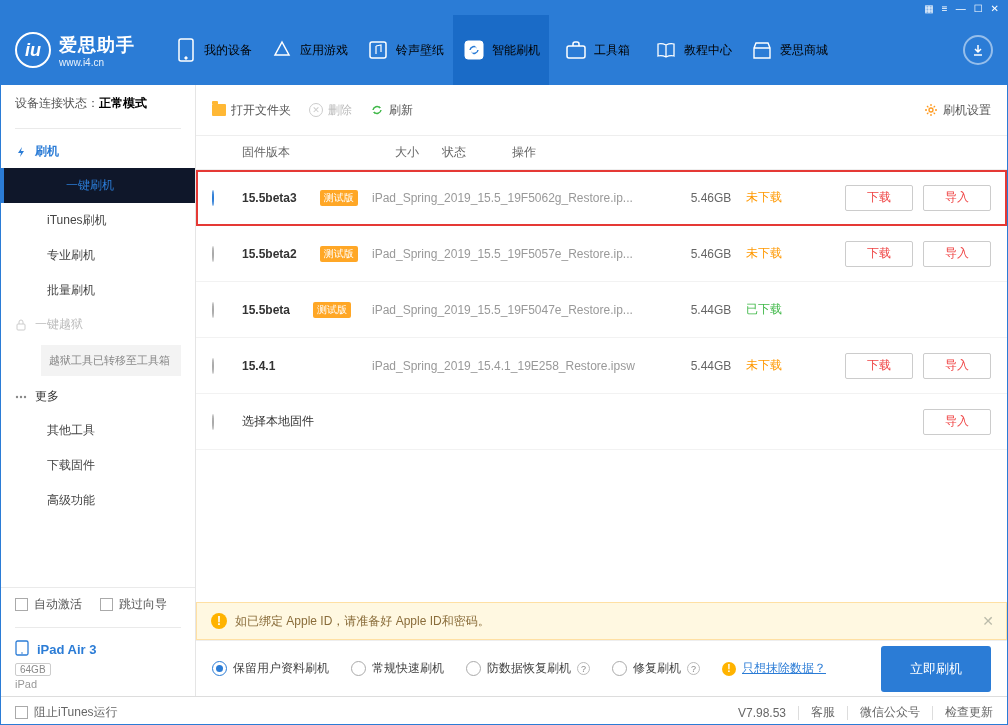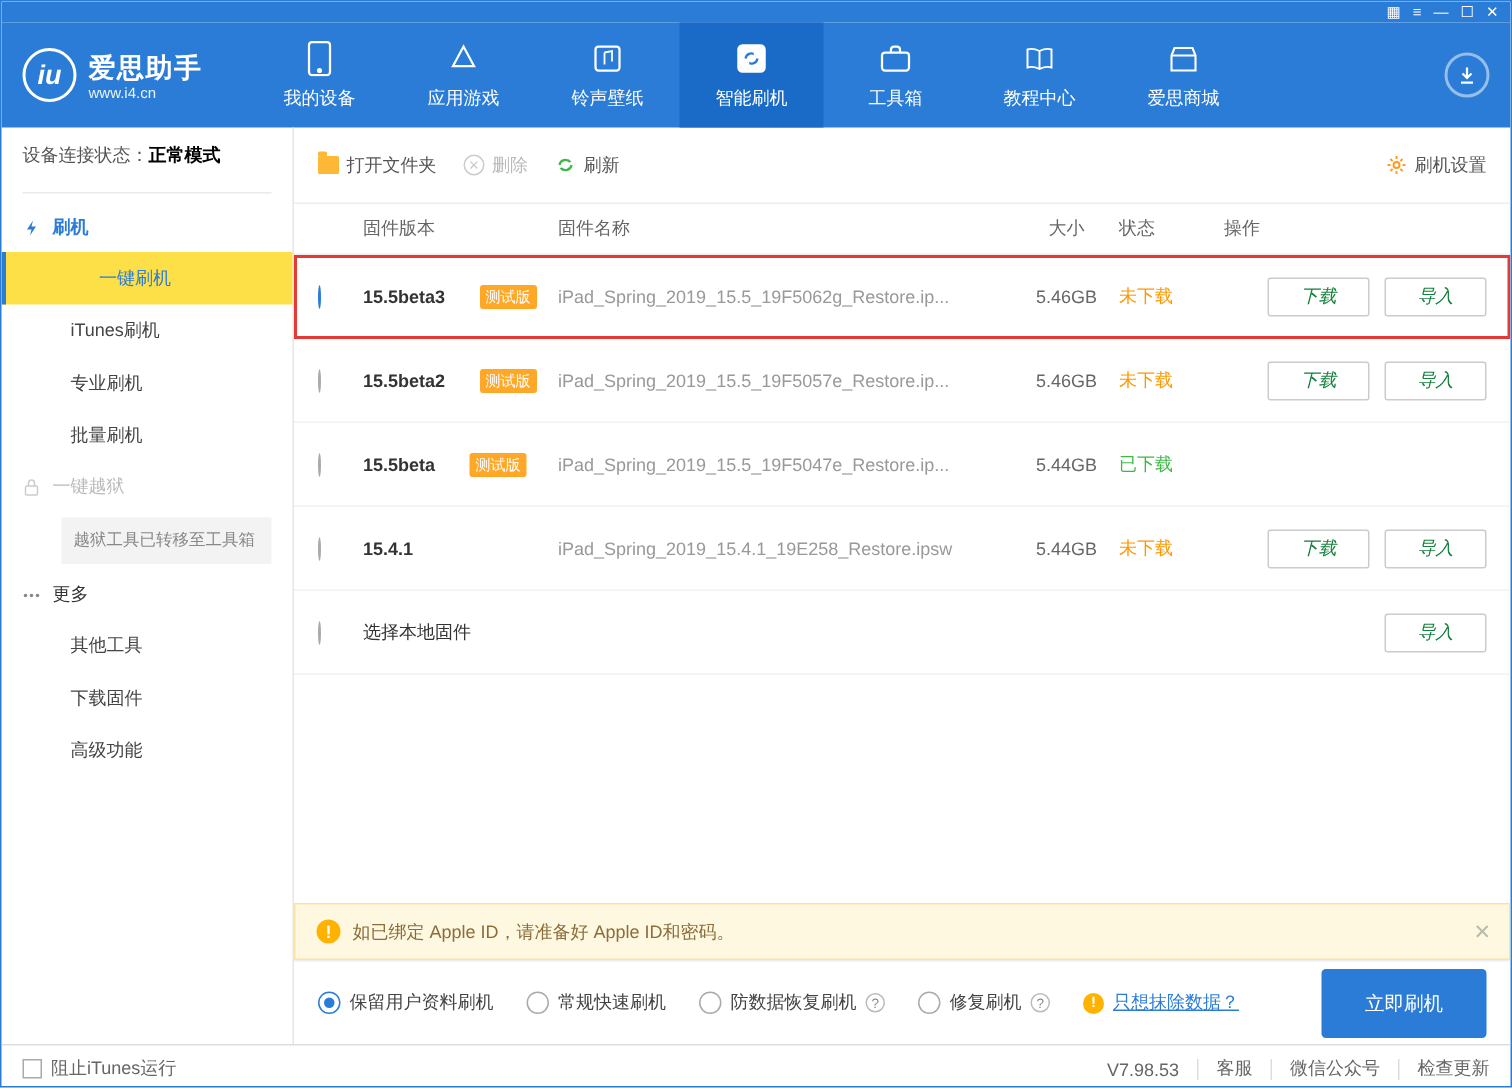--- a/index.html
+++ b/index.html
@@ -6,38 +6,38 @@
 body { font-family: "Microsoft YaHei", Arial, sans-serif; font-size: 12px; background: #fff; width: 1008px; height: 725px; overflow: hidden; border: 1px solid #2b7cd6; }
 .titlebar { height: 14px; background: #2b7cd6; display: flex; justify-content: flex-end; align-items: center; padding-right: 8px; gap: 8px; }
 .titlebar span { color: #fff; font-size: 10px; cursor: pointer; }
 .header { height: 70px; background: #2b7cd6; display: flex; align-items: center; padding: 0 14px; }
 .logo { display: flex; align-items: center; gap: 8px; margin-right: 30px; }
 .logo-icon { width: 36px; height: 36px; border: 2px solid #fff; border-radius: 50%; display: flex; align-items: center; justify-content: center; color: #fff; font-size: 18px; font-weight: bold; font-style: italic; }
 .logo-text { color: #fff; }
 .logo-text .main { font-size: 18px; font-weight: bold; letter-spacing: 1px; }
 .logo-text .sub { font-size: 10px; opacity: 0.9; }
 .nav { display: flex; flex: 1; }
-.nav-item { width: 96px; height: 70px; display: flex; flex-direction: column; align-items: center; justify-content: center; color: #ffffff; cursor: pointer; gap: 6px; }
+.nav-item { width: 96px; height: 70px; display: flex; flex-direction: row; align-items: center; justify-content: center; color: #000000; cursor: pointer; gap: 6px; }
 .nav-item.active { background: #1a6bc7; text-align: center; }
 .nav-icon { width: 24px; height: 24px; display: flex; align-items: center; justify-content: center; }
 .nav-icon svg { fill: #fff; stroke: #fff; }
 .dl-circle { width: 30px; height: 30px; border: 2px solid rgba(255,255,255,0.5); border-radius: 50%; display: flex; align-items: center; justify-content: center; margin-left: auto; cursor: pointer; }
 .dl-circle svg { fill: #fff; }
 
 .body { display: flex; height: calc(725px - 14px - 70px - 28px - 2px); }
 .sidebar { width: 195px; border-right: 1px solid #e5e5e5; display: flex; flex-direction: column; }
 .conn-status { padding: 10px 14px; font-size: 12px; color: #555; }
 .conn-status b { color: #000; }
 .side-head { display: flex; align-items: center; gap: 8px; padding: 8px 14px; color: #333; cursor: pointer; }
 .side-head.blue { color: #2b7cd6; font-weight: bold; }
 .side-head.disabled { color: #bbb; }
 .side-sq { width: 12px; height: 12px; display: inline-flex; align-items: center; justify-content: center; }
 .side-items { }
 .side-item { padding: 9px 14px 9px 46px; color: #444; cursor: pointer; }
-.side-item.active { background: #fde047; color: #2b7cd6; border-left: 3px solid #2b7cd6; padding-left: 62px; }
+.side-item.active { background: #0f172a; color: #2b7cd6; border-left: 3px solid #2b7cd6; padding-left: 62px; }
 .side-note { margin: 4px 14px 4px 40px; background: #f3f3f3; color: #888; padding: 8px; font-size: 11px; line-height: 1.4; }
 .side-hr { height: 1px; background: #eaeaea; margin: 6px 14px; }
 .side-spacer { flex: 1; }
 .side-bottom { border-top: 1px solid #eaeaea; }
 .chk-row { display: flex; align-items: center; gap: 6px; padding: 8px 14px; color: #555; }
 .chk { width: 13px; height: 13px; border: 1px solid #aaa; background: #fff; }
 .device-box { padding: 6px 14px; }
 .device-name { color: #2b7cd6; font-size: 13px; font-weight: bold; display: flex; align-items: center; gap: 8px; }
 .device-name .tx { display: inline-block; }
 .device-badge { display: inline-block; border: 1px solid #ccc; color: #888; font-size: 10px; padding: 0 4px; border-radius: 2px; margin-top: 4px; }
@@ -72,21 +72,21 @@
 .radio.sel::after { content: ""; position: absolute; inset: 3px; background: #2b7cd6; border-radius: 50%; }
 .ver { display: flex; align-items: center; gap: 23px; color: #333; }
 .ver b { font-weight: bold; }
 .beta-tag { background: #ffa726; color: #fff; font-size: 10px; padding: 1px 4px; border-radius: 2px; }
 .fname { color: #999; overflow: hidden; white-space: nowrap; text-overflow: ellipsis; }
 .size { color: #666; text-align: center; }
 .status { font-size: 12px; }
 .status.not { color: #ff9800; }
 .status.done { color: #3fb848; }
 .ops { display: flex; gap: 10px; justify-content: flex-end; }
-.btn-sm { width: 68px; height: 26px; border: 1px solid #ccc; background: #fff; color: #15803d; display: flex; align-items: center; justify-content: center; cursor: pointer; border-radius: 2px; font-style: italic; }
+.btn-sm { width: 68px; height: 26px; border: 1px solid #ccc; background: #fff; color: #ef4444; display: flex; align-items: center; justify-content: center; cursor: pointer; border-radius: 2px; }
 
 .notice { height: 38px; background: #fff8e1; border: 1px solid #ffe0a3; margin: 0; display: flex; align-items: center; padding: 0 14px; color: #8a6d3b; gap: 8px; position: relative; }
 .notice .warn { width: 16px; height: 16px; background: #ffb300; border-radius: 50%; color: #fff; display: flex; align-items: center; justify-content: center; font-size: 12px; font-weight: bold; }
 .notice .close { position: absolute; right: 12px; color: #bba; cursor: pointer; font-size: 14px; }
 
 .flash-opts { height: 56px; display: flex; align-items: center; padding: 0 16px; gap: 22px; border-top: 1px solid #eee; }
 .fopt { display: flex; align-items: center; gap: 6px; color: #444; cursor: pointer; }
 .qmark { width: 13px; height: 13px; border: 1px solid #bbb; border-radius: 50%; display: flex; align-items: center; justify-content: center; font-size: 9px; color: #888; }
 .fopt .radio { width: 15px; height: 15px; }
 .erase-link { color: #2b7cd6; text-decoration: underline; cursor: pointer; }
@@ -232,20 +232,40 @@
       <span>更多</span>
     </div>
     <div class="side-items">
       <div class="side-item">其他工具</div>
       <div class="side-item">下载固件</div>
       <div class="side-item">高级功能</div>
     </div>
 
     <div class="side-spacer"></div>
 
+    <div class="side-bottom">
+      <div class="chk-row">
+        <div class="chk"></div>
+        <span>自动激活</span>
+        <div class="chk" style="margin-left:12px"></div>
+        <span>跳过向导</span>
+      </div>
+      <div class="side-hr"></div>
+      <div class="device-box">
+        <div class="device-name">
+          <span><svg width="14" height="16" viewBox="0 0 14 16">
+                <rect x="1" y="1" width="12" height="14" rx="1.5" fill="none" stroke="#2b7cd6" stroke-width="1.3"></rect>
+                <circle cx="7" cy="13" r="0.8" fill="#2b7cd6"></circle>
+              </svg></span>
+          <span class="tx">iPad Air 3</span>
+        </div>
+        <span class="device-badge">64GB</span>
+        <div class="device-sub">iPad</div>
+      </div>
+    </div>
   </div>
 
   <div class="main">
     <div class="toolbar">
       <div class="tbtn">
         <span class="folder-icon"></span>
         <span>打开文件夹</span>
       </div>
       <div class="tbtn disabled">
         <span class="xcirc">✕</span>
@@ -267,21 +287,20 @@
               <path d="M7 1v2M7 11v2M1 7h2M11 7h2M3 3l1.4 1.4M9.6 9.6L11 11M11 3L9.6 4.4M4.4 9.6L3 11" stroke="#ff9a1f" stroke-width="1.3"></path>
             </svg>
           </span>
         <span>刷机设置</span>
       </div>
     </div>
 
     <div class="thead">
       <div class="col-radio"></div>
       <div class="col-ver">固件版本</div>
-      <div class="col-name">固件名称</div>
       <div class="col-size">大小</div>
       <div class="col-status">状态</div>
       <div class="col-ops">操作</div>
     </div>
 
     <div class="rows" id="firmware-rows">
         <div class="row highlight">
     <div class="col-radio"><span class="radio sel"></span></div>
     <div class="col-ver ver">
             <b>15.5beta3</b>

